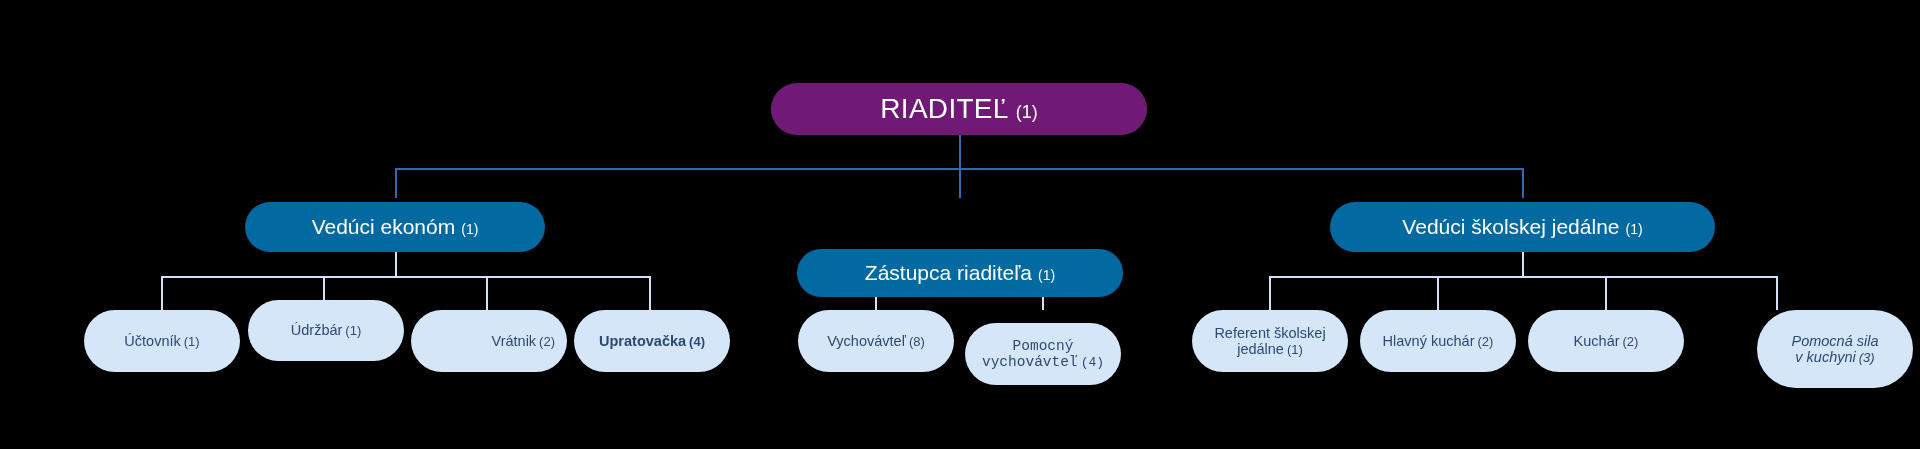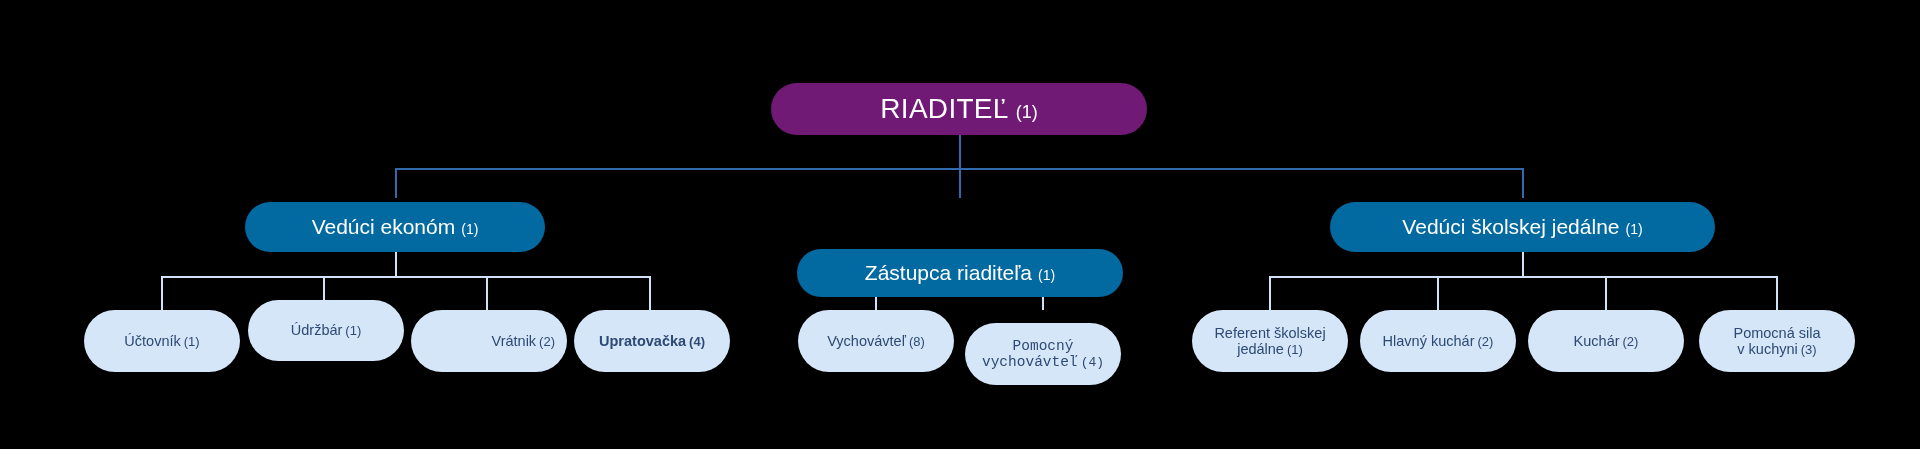--- a/index.html
+++ b/index.html
@@ -168,18 +168,18 @@
   </div>
 
   <div class="node level2" style="left:1360px; top:310px; width:156px; height:62px;">
     <span class="inner"><span class="lbl">Hlavný kuchár</span><span class="cnt">(2)</span></span>
   </div>
 
   <div class="node level2" style="left:1528px; top:310px; width:156px; height:62px;">
     <span class="inner"><span class="lbl">Kuchár</span><span class="cnt">(2)</span></span>
   </div>
 
-  <div class="node level2" style="left:1699px; top:310px; width:156px; height:62px;">
+  <div class="node level2" style="left:1757px; top:310px; width:156px; height:78px;font-style:italic;">
     <span class="inner"><span class="lbl">Pomocná sila
 v kuchyni</span><span class="cnt">(3)</span></span>
   </div>
 
 </div>
 
 </body></html>

